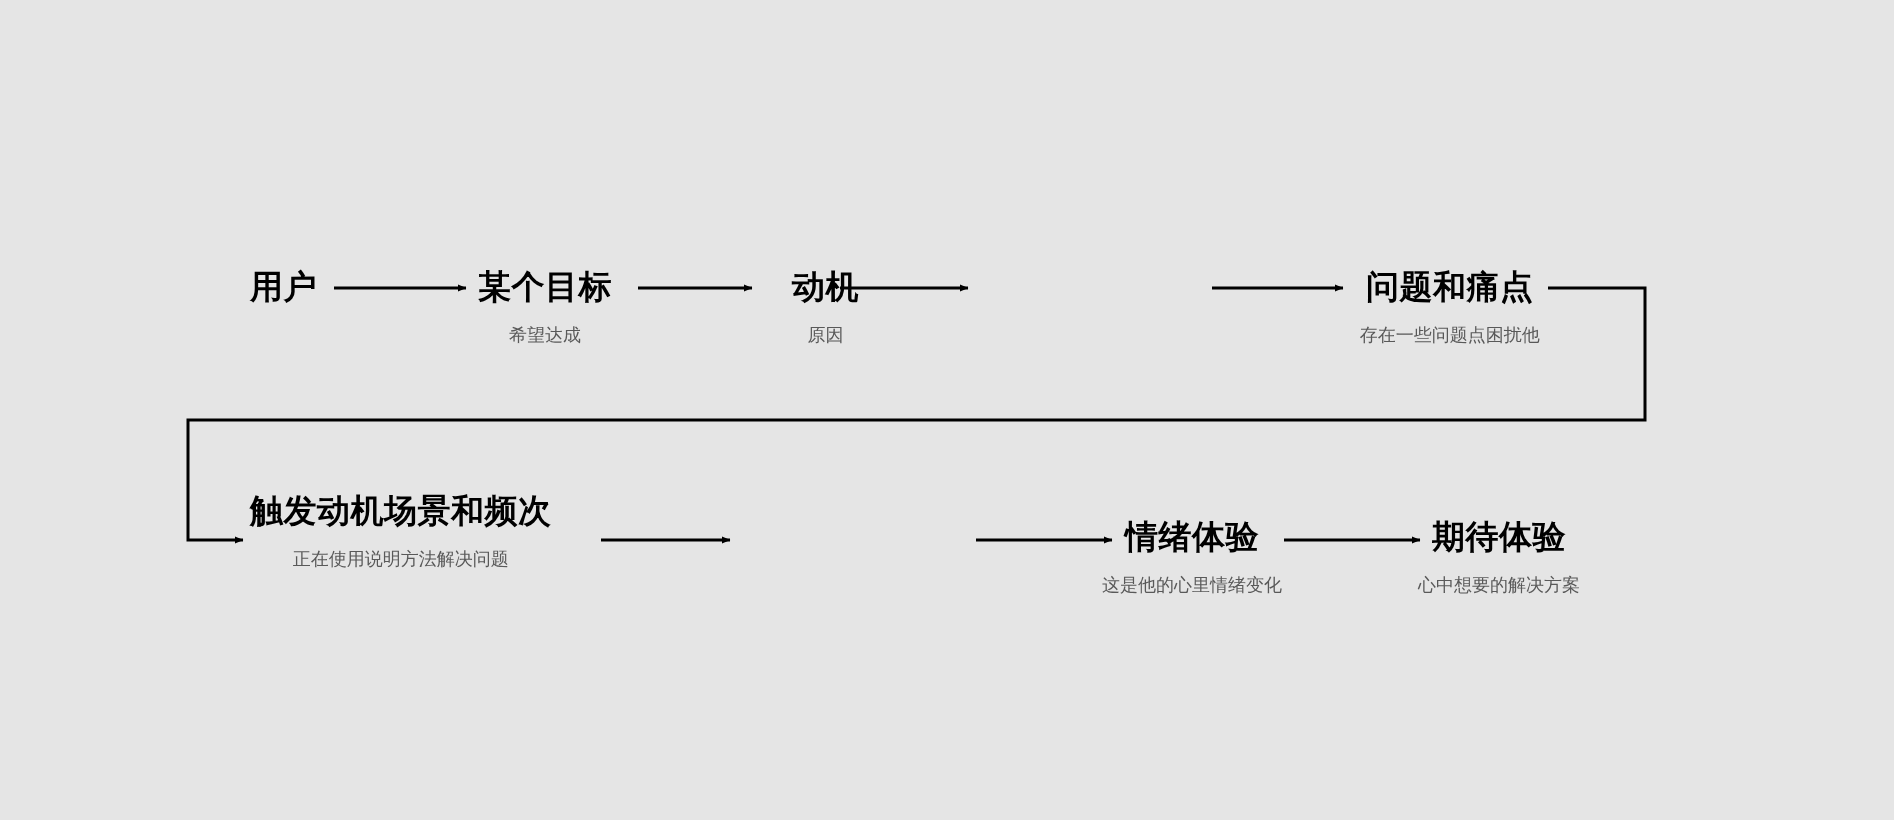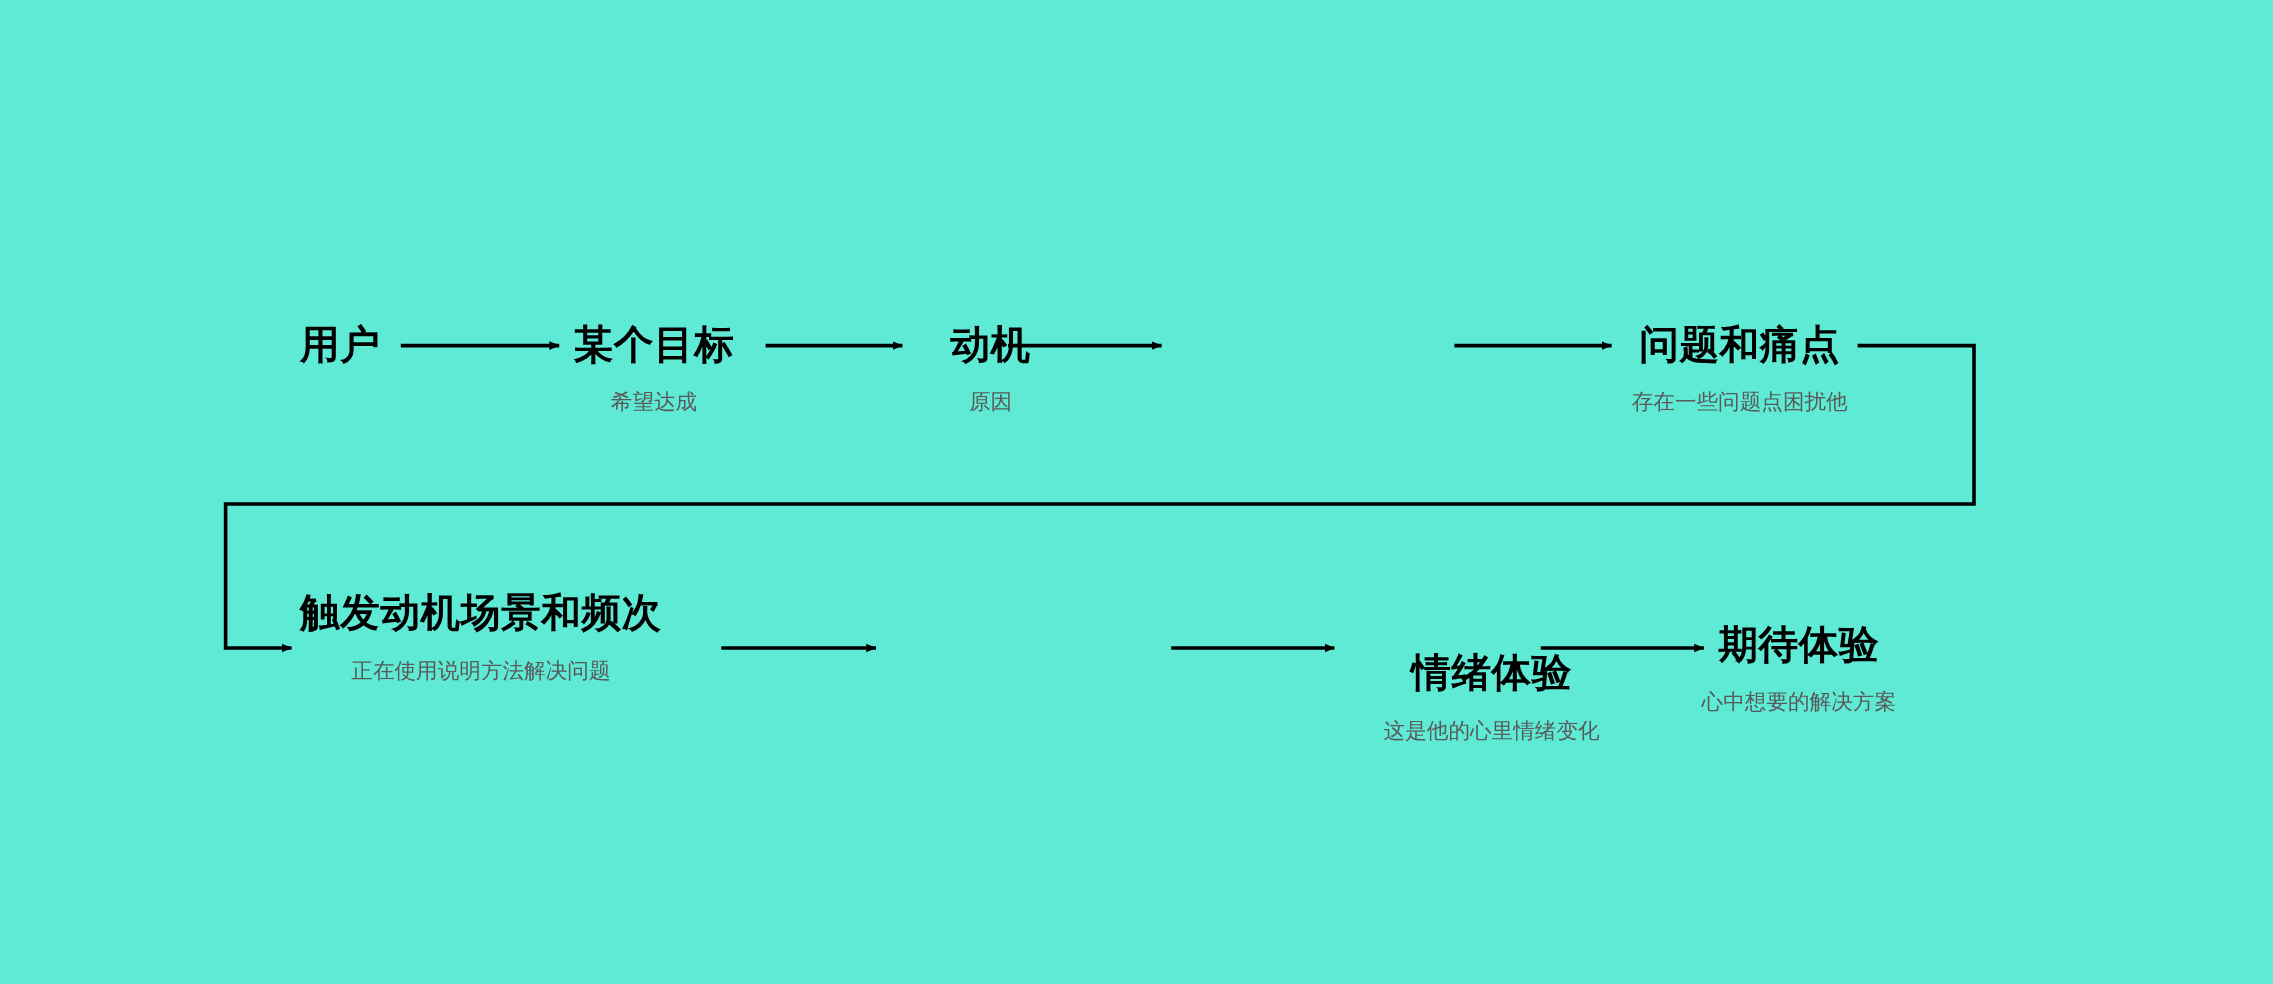--- a/index.html
+++ b/index.html
@@ -7,21 +7,21 @@
     padding: 0;
     background: #ffffff;
   }
   body {
     font-family: "Liberation Sans", "DejaVu Sans", sans-serif;
   }
   #canvas {
     position: relative;
     width: 1894px;
     height: 820px;
-    background: #5eead4;
+    background: #e5e5e5;
     overflow: hidden;
   }
   #wires {
     position: absolute;
     left: 0;
     top: 0;
     width: 1894px;
     height: 820px;
     pointer-events: none;
   }
@@ -96,21 +96,21 @@
     <div class="node-title">问题和痛点</div>
     <div class="node-sub">存在一些问题点困扰他</div>
   </div>
 
   <div class="node" style="left:250px; top:494px;">
     <div class="node-title">触发动机场景和频次</div>
     <div class="node-sub">正在使用说明方法解决问题</div>
   </div>
 
 
-  <div class="node" style="left:1176px; top:520px;margin-top:24px;">
+  <div class="node" style="left:1125px; top:520px;">
     <div class="node-title">情绪体验</div>
     <div class="node-sub">这是他的心里情绪变化</div>
   </div>
 
   <div class="node" style="left:1432px; top:520px;">
     <div class="node-title">期待体验</div>
     <div class="node-sub">心中想要的解决方案</div>
   </div>
 
 </div>

